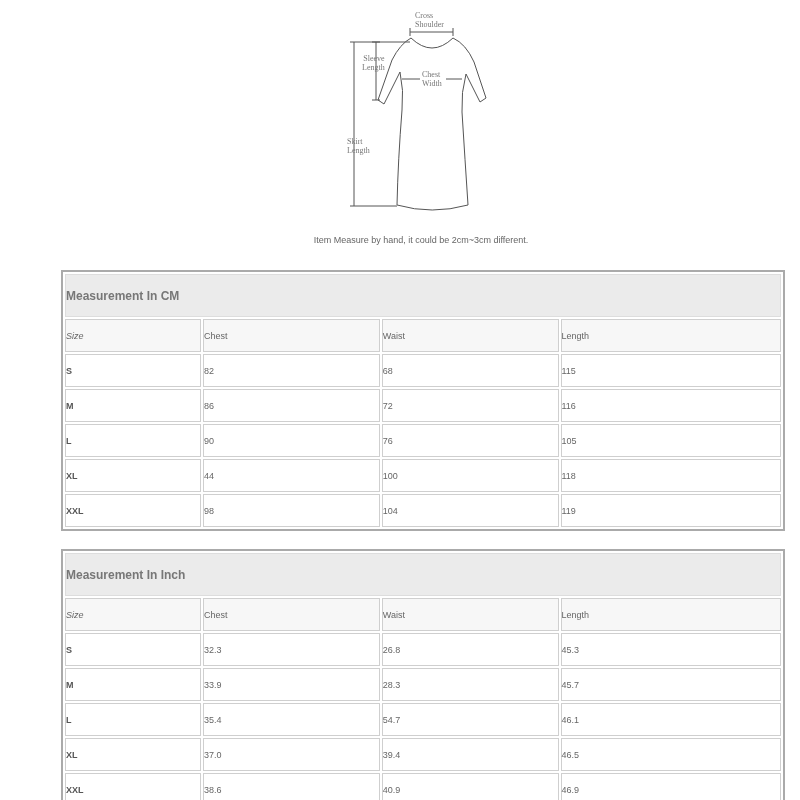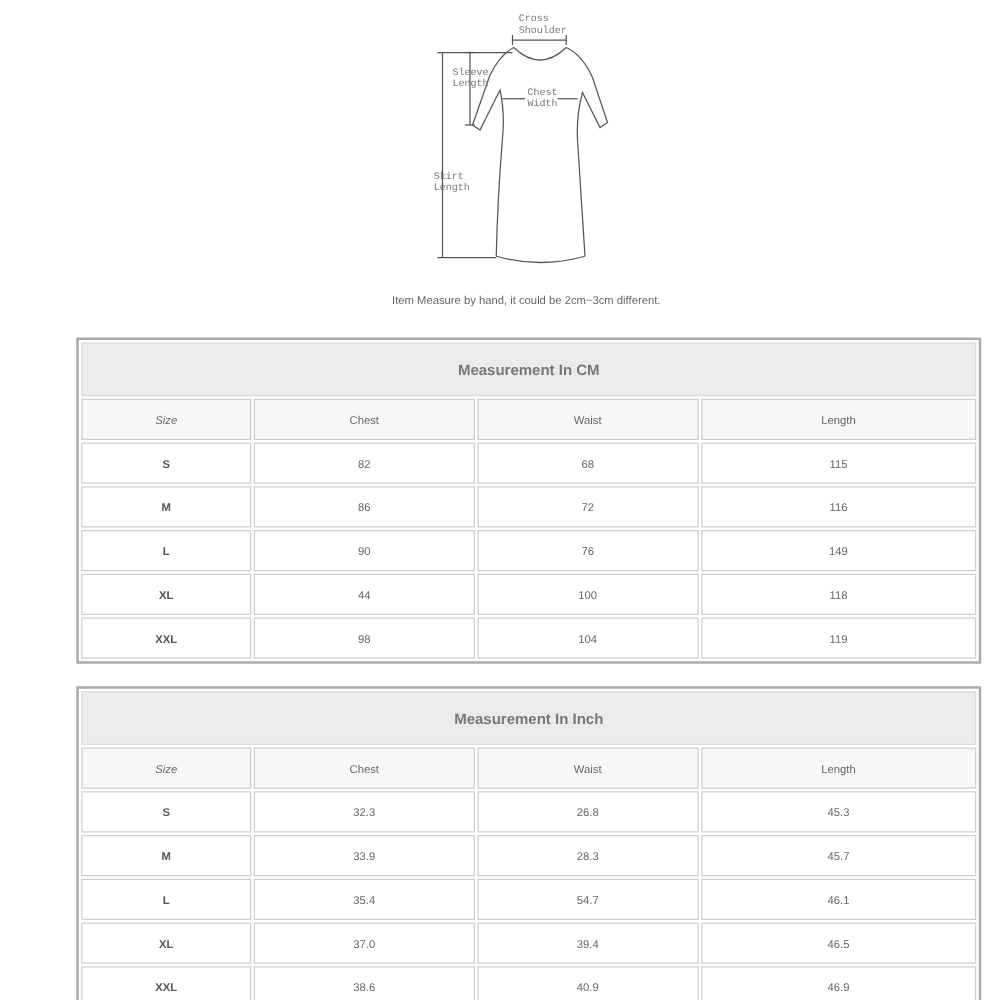--- a/index.html
+++ b/index.html
@@ -4,32 +4,32 @@
 <style>
   html, body { margin: 0; padding: 0; }
   body {
     width: 800px; height: 800px; overflow: hidden; background: #ffffff;
     font-family: "Liberation Sans", sans-serif; color: #555555; position: relative;
   }
   .diagram { position: absolute; left: 340px; top: 0; width: 160px; height: 215px; }
   .diagram svg { width: 160px; height: 215px; display: block; }
   .dlabel {
     position: absolute; font-size: 8px; line-height: 9px; color: #777777;
-    font-family: Liberation Mono, monospace;
+    font-family: Liberation Serif, serif;
   }
   .note {
     position: absolute; left: 0; width: 842px; top: 235px; text-align: center;
     font-size: 9px; color: #666666;
   }
   .size-table {
     position: absolute; left: 61px; border: 2px solid #aaaaaa;
     border-collapse: separate; border-spacing: 2px; background: #ffffff; box-sizing: border-box;
   }
   .size-table td, .size-table th {
-    border: 1px solid #cfcfcf; text-align: center; font-size: 9px; color: #666666;
+    border: 1px solid #cfcfcf; text-align: left; font-size: 9px; color: #666666;
     font-weight: normal; padding: 0;
   }
   .size-table .title-cell {
     background: #ebebeb; font-size: 12px; font-weight: bold; color: #777777;
     height: 41px; border-color: #dddddd;
   }
   .size-table .head-cell { background: #f7f7f7; height: 31px; }
   .size-table .body-cell { height: 31px; background: #ffffff; }
   .size-table .size-cell { font-weight: bold; color: #555555; }
   #table-cm { top: 270px; width: 724px; }
@@ -107,21 +107,21 @@
   <tr>
     <td class="body-cell size-cell">M</td>
     <td class="body-cell">86</td>
     <td class="body-cell">72</td>
     <td class="body-cell">116</td>
   </tr>
   <tr>
     <td class="body-cell size-cell">L</td>
     <td class="body-cell">90</td>
     <td class="body-cell">76</td>
-    <td class="body-cell">149</td>
+    <td class="body-cell">105</td>
   </tr>
   <tr>
     <td class="body-cell size-cell">XL</td>
     <td class="body-cell">44</td>
     <td class="body-cell">100</td>
     <td class="body-cell">118</td>
   </tr>
   <tr>
     <td class="body-cell size-cell">XXL</td>
     <td class="body-cell">98</td>

